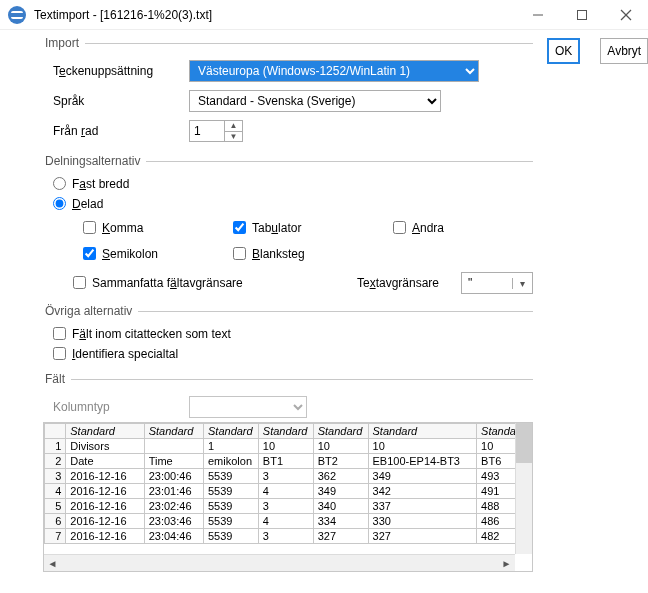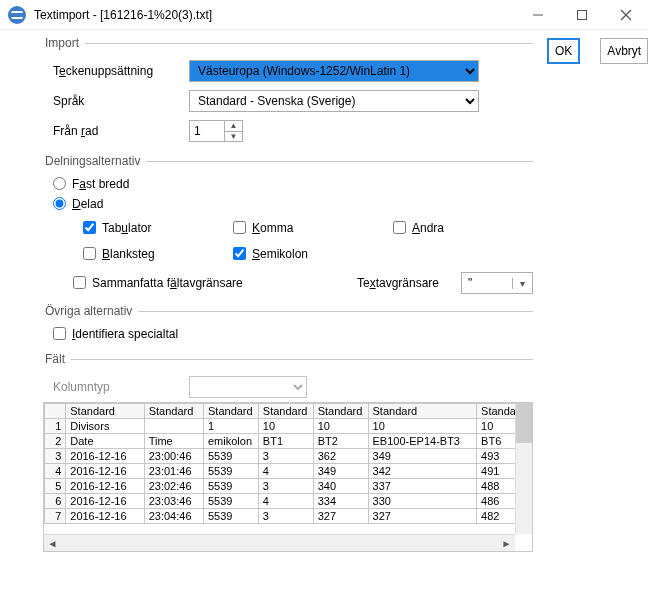--- a/index.html
+++ b/index.html
@@ -77,21 +77,21 @@
   }
   .formrow label.lbl { width: 126px; }
   .u { text-decoration: underline; }
   select.combo {
     height: 22px;
     border: 1px solid #adadad;
     background: #fff;
     font-size: 12px;
     padding: 1px 4px;
   }
-  select.combo.selhl { background: #2383e2; color: #000000; }
+  select.combo.selhl { background: #2383e2; color: #ffffff; }
   .spinner {
     display: flex; align-items: stretch;
     border: 1px solid #adadad;
     width: 54px; height: 22px; background: #fff;
   }
   .spinner input {
     border: none; width: 34px; padding: 0 4px; font-size: 12px; outline: none;
   }
   .spinner .spbtns { width: 18px; display: flex; flex-direction: column; border-left: 1px solid #adadad;}
   .spinner .spbtns div { flex:1; display:flex; align-items:center; justify-content:center; font-size:8px; color:#555; }
@@ -137,21 +137,21 @@
     width: 100%;
   }
   table.prev td, table.prev th {
     border: 1px solid #c8c8c8;
     padding: 1px 4px;
     text-align: left;
     white-space: nowrap;
     overflow: hidden;
     font-weight: normal;
   }
-  table.prev th { background: #f7f7f7; }
+  table.prev th { background: #f7f7f7; font-style: italic; }
   table.prev td.rownum { background:#f7f7f7; text-align:right; width:22px;}
   .colw-date{width:80px} .colw-time{width:60px} .colw-v{width:55px}
   .colw-s1{width:55px} .colw-s2{width:55px} .colw-s4{width:110px} .colw-s5{width:55px}
   input[type=checkbox], input[type=radio]{ margin:0; }
   .sec-gap{height:4px;}
 </style>
 </head>
 <body>
 
 <div class="titlebar">
@@ -183,21 +183,21 @@
     <fieldset class="group">
       <legend>Import</legend>
       <div class="formrow">
         <label class="lbl"><span>T</span><span class="u">e</span><span>ckenuppsättning</span></label>
         <select class="combo selhl" style="width:290px">
           <option>Västeuropa (Windows-1252/WinLatin 1)</option>
         </select>
       </div>
       <div class="formrow">
         <label class="lbl">Språk</label>
-        <select class="combo" style="width:290px">
+        <select class="combo" style="width:252px">
           <option>Standard - Svenska (Sverige)</option>
         </select>
       </div>
       <div class="formrow">
         <label class="lbl"><span>Från </span><span class="u">r</span><span>ad</span></label>
         <div class="spinner">
           <input value="1" style="">
           <div class="spbtns">
               <div>▲</div>
               <div>▼</div>
@@ -212,57 +212,61 @@
         <input type="radio" name="sep" style="">
         <span><span>F</span><span class="u">a</span><span>st bredd</span></span>
       </label>
       <label class="radio">
         <input type="radio" name="sep" checked="" style="">
         <span><span></span><span class="u">D</span><span>elad</span></span>
       </label>
       <div class="sec-gap"></div>
       <div class="checkgrid">
         <label class="check">
+            <input type="checkbox" style="">
+            <span><span></span><span class="u">K</span><span>omma</span></span>
+          </label>
+        <label class="check">
             <input type="checkbox" checked="" style="">
             <span><span>Tab</span><span class="u">u</span><span>lator</span></span>
           </label>
         <label class="check">
             <input type="checkbox" style="">
-            <span><span></span><span class="u">K</span><span>omma</span></span>
-          </label>
-        <label class="check">
-            <input type="checkbox" style="">
             <span><span></span><span class="u">A</span><span>ndra</span></span>
+          </label>
+        <label class="check">
+            <input type="checkbox" checked="" style="">
+            <span><span></span><span class="u">S</span><span>emikolon</span></span>
           </label>
         <label class="check">
             <input type="checkbox" style="">
             <span><span></span><span class="u">B</span><span>lanksteg</span></span>
-          </label>
-        <label class="check">
-            <input type="checkbox" checked="" style="">
-            <span><span></span><span class="u">S</span><span>emikolon</span></span>
           </label>
         <span></span>
       </div>
       <div class="rowmixed">
         <label class="check" style="padding-left:0">
             <input type="checkbox" style="">
             <span><span>Sammanfatta f</span><span class="u">ä</span><span>ltavgränsare</span></span>
           </label>
         <div style="flex:1"></div>
         <span><span>Te</span><span class="u">x</span><span>tavgränsare</span></span>
         <div class="quote-combo">
           <span>"</span>
           <div class="caret">▾</div>
         </div>
       </div>
     </fieldset>
 
     <fieldset class="group">
       <legend>Övriga alternativ</legend>
+      <label class="check">
+          <input type="checkbox" style="">
+          <span><span>F</span><span class="u">ä</span><span>lt inom citattecken som text</span></span>
+        </label>
       <label class="check">
           <input type="checkbox" style="">
           <span><span></span><span class="u">I</span><span>dentifiera specialtal</span></span>
         </label>
     </fieldset>
 
     <fieldset class="group" style="flex:1; display:flex; flex-direction:column;">
       <legend>Fält</legend>
       <div class="formrow">
         <label class="lbl" style="color:#888">Kolumntyp</label>

